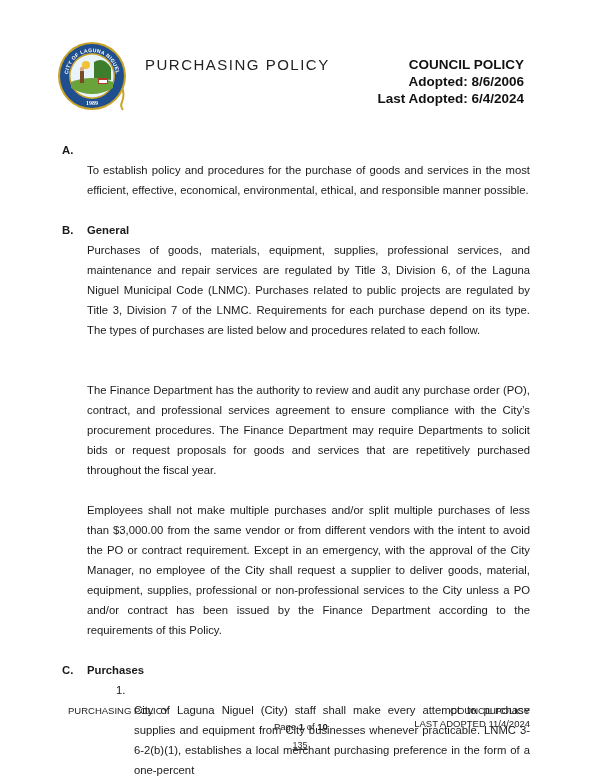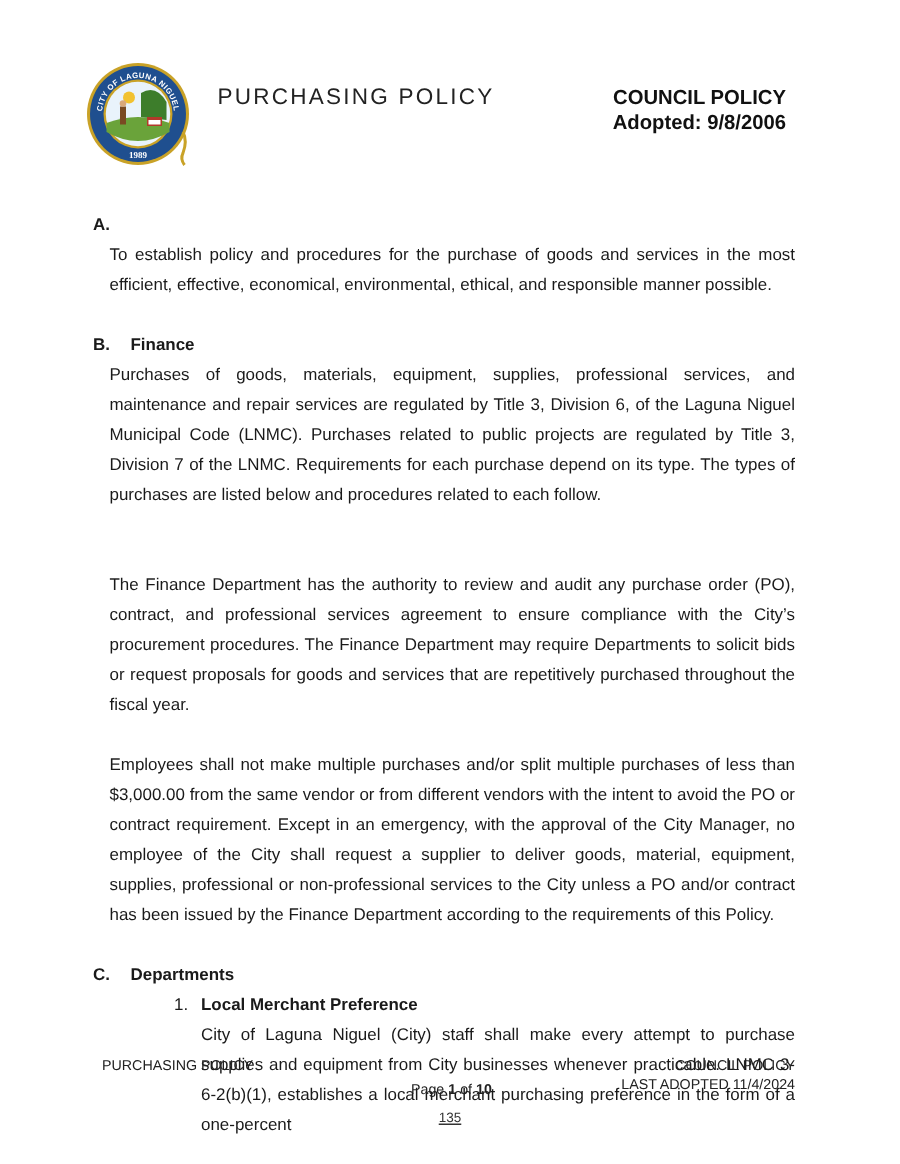--- a/index.html
+++ b/index.html
@@ -3,21 +3,21 @@
 <meta charset="utf-8">
 <style>
   html, body { margin: 0; padding: 0; background: #ffffff; }
   body { width: 600px; height: 776px; position: relative; overflow: hidden; font-family: "Liberation Sans", sans-serif; color: #1a1a1a; }
   .seal { position: absolute; left: 56px; top: 38px; width: 72px; height: 80px; }
   .hdr-title { position: absolute; left: 145px; top: 56px; font-family: "Liberation Sans", sans-serif; font-size: 15px; letter-spacing: 1.5px; color: #222; }
   .hdr-right { position: absolute; right: 76px; top: 56px; text-align: right; font-family: "Liberation Sans", sans-serif; font-weight: bold; font-size: 13.5px; line-height: 17px; color: #111; }
   .content { position: absolute; left: 62px; top: 140px; width: 468px; font-family: "Liberation Sans", sans-serif; font-size: 11.3px; line-height: 20px; color: #1a1a1a; }
   .sec-head { font-weight: bold; display: flex; }
   .sec-letter { width: 25px; display: inline-block; }
-  .para { margin-left: 11px; text-align: justify; }
+  .para { margin-left: 25px; text-align: justify; }
   .gap { height: 20px; }
   .sub-head { margin-left: 54px; display: flex; font-weight: bold; }
   .sub-num { width: 18px; font-weight: normal; }
   .sub-para { margin-left: 72px; text-align: justify; }
   .footer { position: absolute; left: 68px; top: 704px; width: 462px; font-family: "Liberation Sans", sans-serif; font-size: 9.5px; color: #222; line-height: 13px; }
   .f-left { position: absolute; left: 0; top: 0; }
   .f-mid { position: absolute; left: 206px; top: 16px; }
   .f-right { position: absolute; right: 0; top: 0; text-align: right; }
   .pageno { position: absolute; left: 0; width: 600px; top: 740px; text-align: center; font-size: 9px; color: #333; font-family: "Liberation Sans", sans-serif; text-decoration: underline; }
   b.bn { font-weight: bold; }
@@ -45,50 +45,50 @@
       <textPath href="#ringpath" startOffset="50%" text-anchor="middle">CITY OF LAGUNA NIGUEL</textPath>
     </text>
     <text x="36" y="67" font-size="6" fill="#ffffff" text-anchor="middle" font-family="Liberation Serif, serif" font-weight="bold">1989</text>
     <path d="M66,50 q3,6 0,14 q-2,4 1,8" stroke="#c9a227" stroke-width="2" fill="none"></path>
   </svg>
 </div>
 
 <div class="hdr-title">PURCHASING POLICY</div>
 <div class="hdr-right">
   <div>COUNCIL POLICY</div>
-  <div>Adopted:  9/8/2006</div>
+  <div>Adopted:  8/6/2006</div>
+  <div>Last Adopted:  6/4/2024</div>
 </div>
 
 <div class="content">
 
   <div class="sec-head">
     <span class="sec-letter">A.</span>
   </div>
   <div class="para">To establish policy and procedures for the purchase of goods and services in the most efficient, effective, economical, environmental, ethical, and responsible manner possible.</div>
   <div class="gap"></div>
 
   <div class="sec-head">
     <span class="sec-letter">B.</span>
-    <span>Finance</span>
+    <span>General</span>
   </div>
   <div class="para">Purchases of goods, materials, equipment, supplies, professional services, and maintenance and repair services are regulated by Title 3, Division 6, of the Laguna Niguel Municipal Code (LNMC).  Purchases related to public projects are regulated by Title 3, Division 7 of the LNMC.  Requirements for each purchase depend on its type.  The types of purchases are listed below and procedures related to each follow.</div>
   <div class="gap"></div>
   <div class="gap"></div>
   <div class="para">The Finance Department has the authority to review and audit any purchase order (PO), contract, and professional services agreement to ensure compliance with the City’s procurement procedures. The Finance Department may require Departments to solicit bids or request proposals for goods and services that are repetitively purchased throughout the fiscal year.</div>
   <div class="gap"></div>
   <div class="para">Employees shall not make multiple purchases and/or split multiple purchases of less than $3,000.00 from the same vendor or from different vendors with the intent to avoid the PO or contract requirement.  Except in an emergency, with the approval of the City Manager, no employee of the City shall request a supplier to deliver goods, material, equipment, supplies, professional or non-professional services to the City unless a PO and/or contract has been issued by the Finance Department according to the requirements of this Policy.</div>
   <div class="gap"></div>
 
   <div class="sec-head">
     <span class="sec-letter">C.</span>
-    <span>Departments</span>
+    <span>Purchases</span>
   </div>
   <div class="sub-head">
     <span class="sub-num">1.</span>
-    <span>Local Merchant Preference</span>
   </div>
   <div class="sub-para">City of Laguna Niguel (City) staff shall make every attempt to purchase supplies and equipment from City businesses whenever practicable.  LNMC 3-6-2(b)(1), establishes a local merchant purchasing preference in the form of a one-percent</div>
 </div>
 
 <div class="footer">
   <div class="f-left">PURCHASING POLICY</div>
   <div class="f-mid"><span>Page </span><b class="bn">1</b><span> of </span><b class="bn">10</b></div>
   <div class="f-right">
     <div>COUNCIL POLICY</div>
     <div>LAST ADOPTED 11/4/2024</div>

